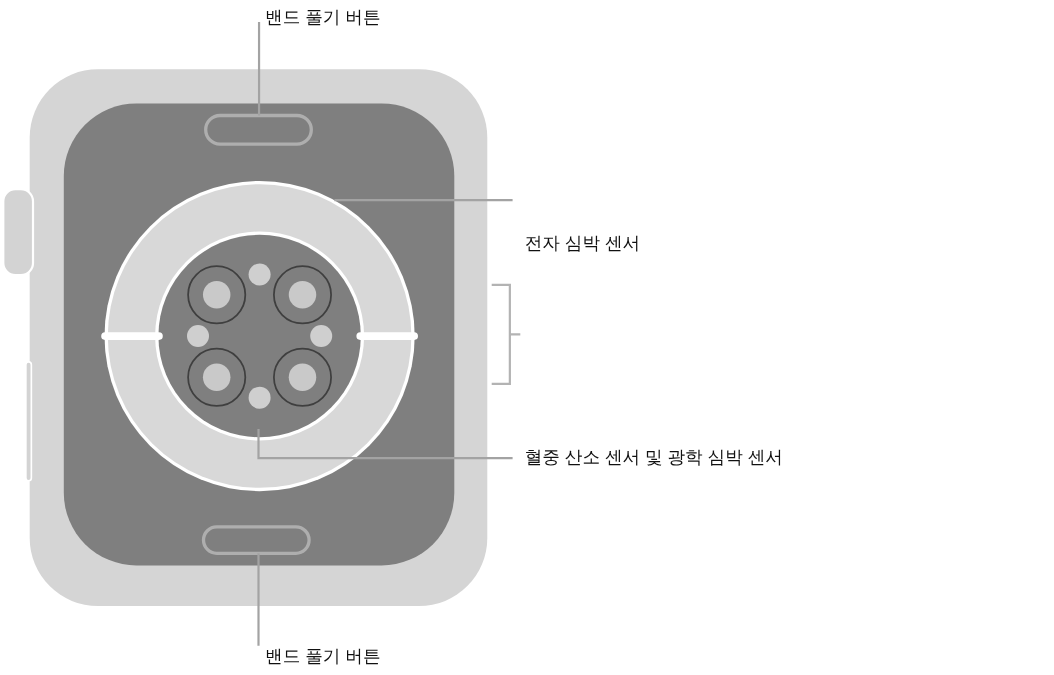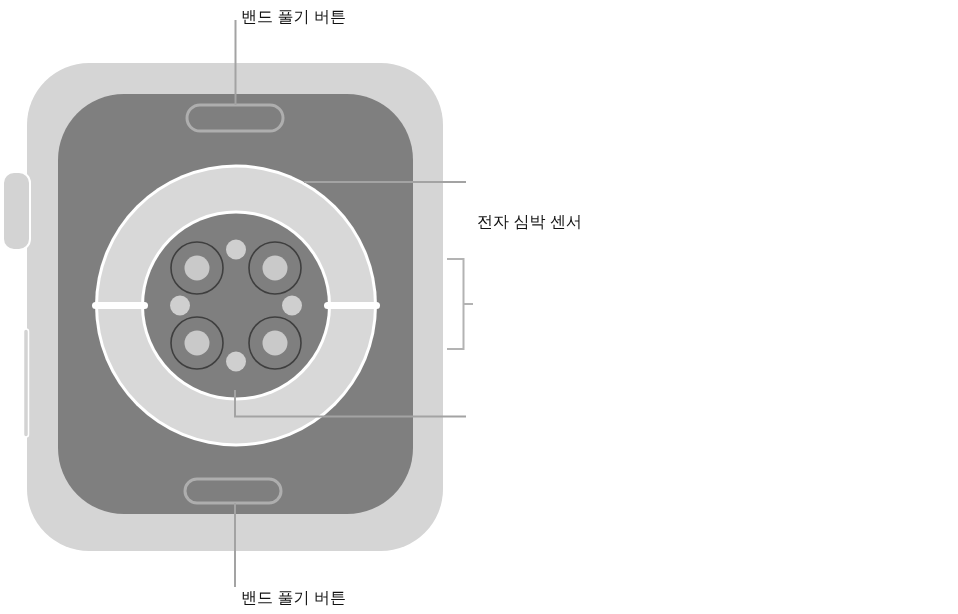--- a/index.html
+++ b/index.html
@@ -77,15 +77,16 @@
     <path d="M235 390 V416.5 H466" stroke="var(--leader-line,#a3a3a3)" stroke-width="2" fill="none"></path>
 
     <path d="M447 259 H463.5 V349 H447 M463.5 304 H473" stroke="var(--bracket,#b3b3b3)" stroke-width="2" fill="none"></path>
   </svg>
 
   <div class="label label-top">밴드 풀기 버튼</div>
 
   <div class="label label-elec">전자 심박 센서</div>
 
 
+  <div class="label label-blood">혈중 산소 센서 및 광학 심박 센서</div>
 
   <div class="label label-bottom">밴드 풀기 버튼</div>
 </div>
 
 </body></html>

